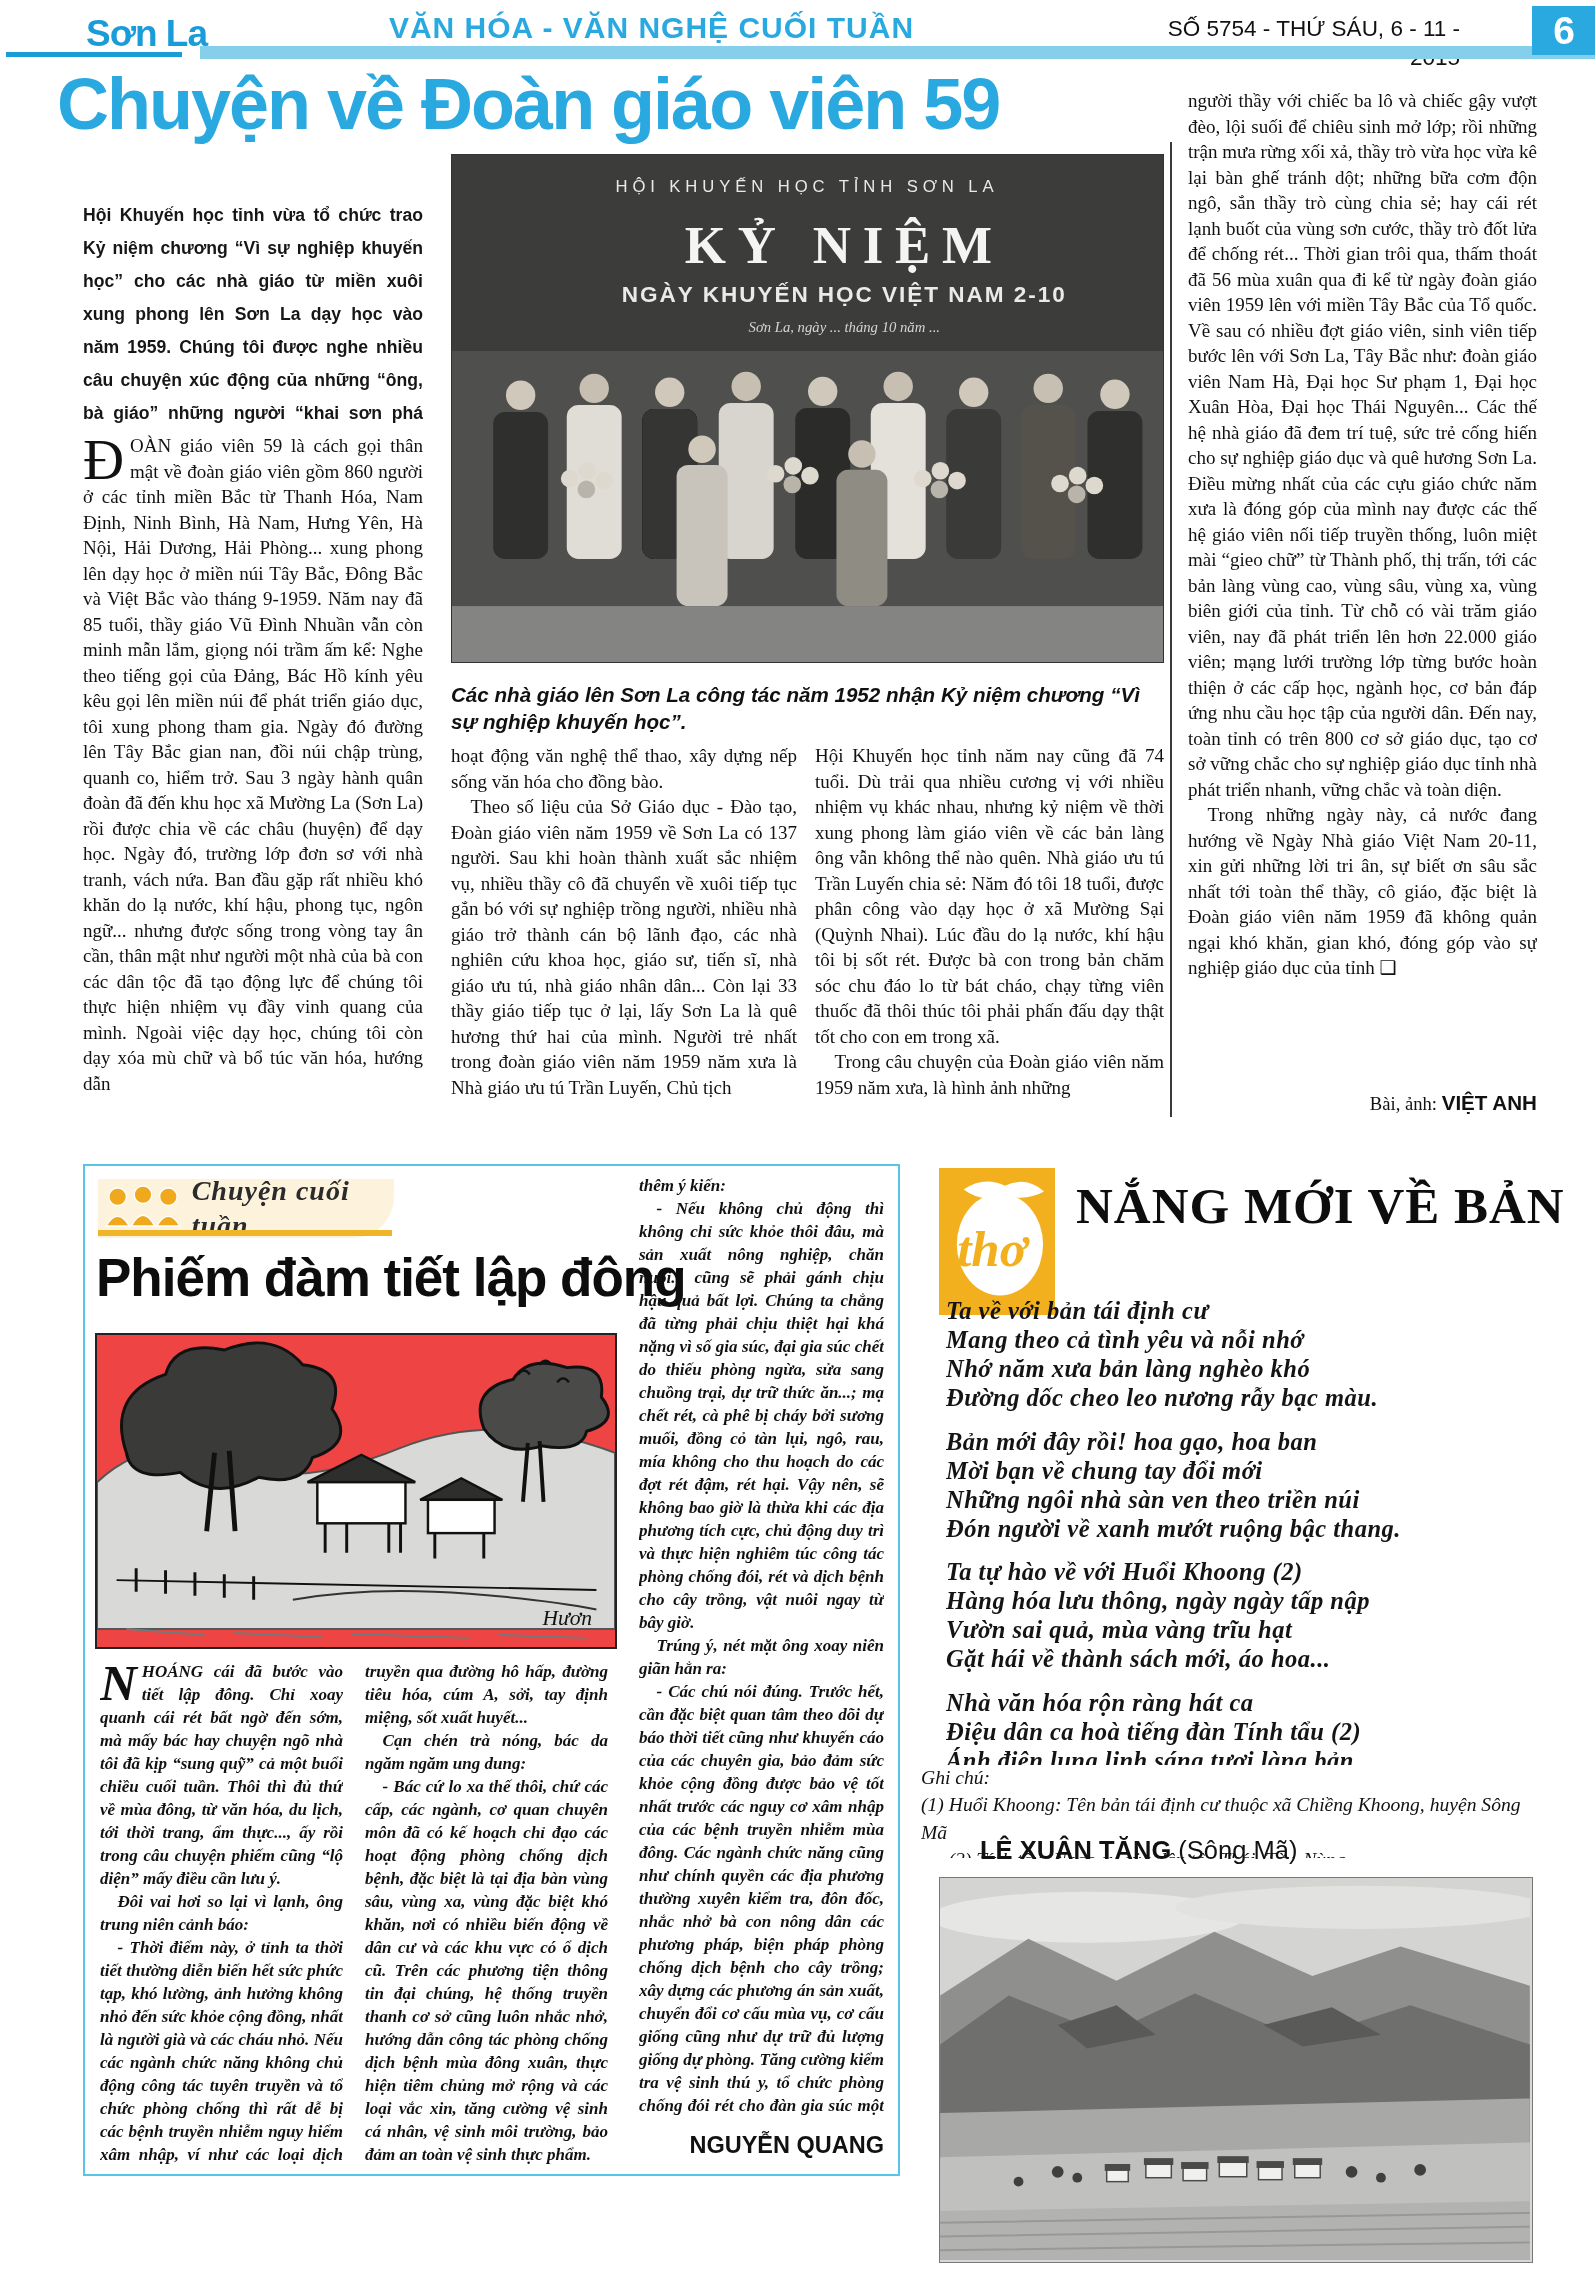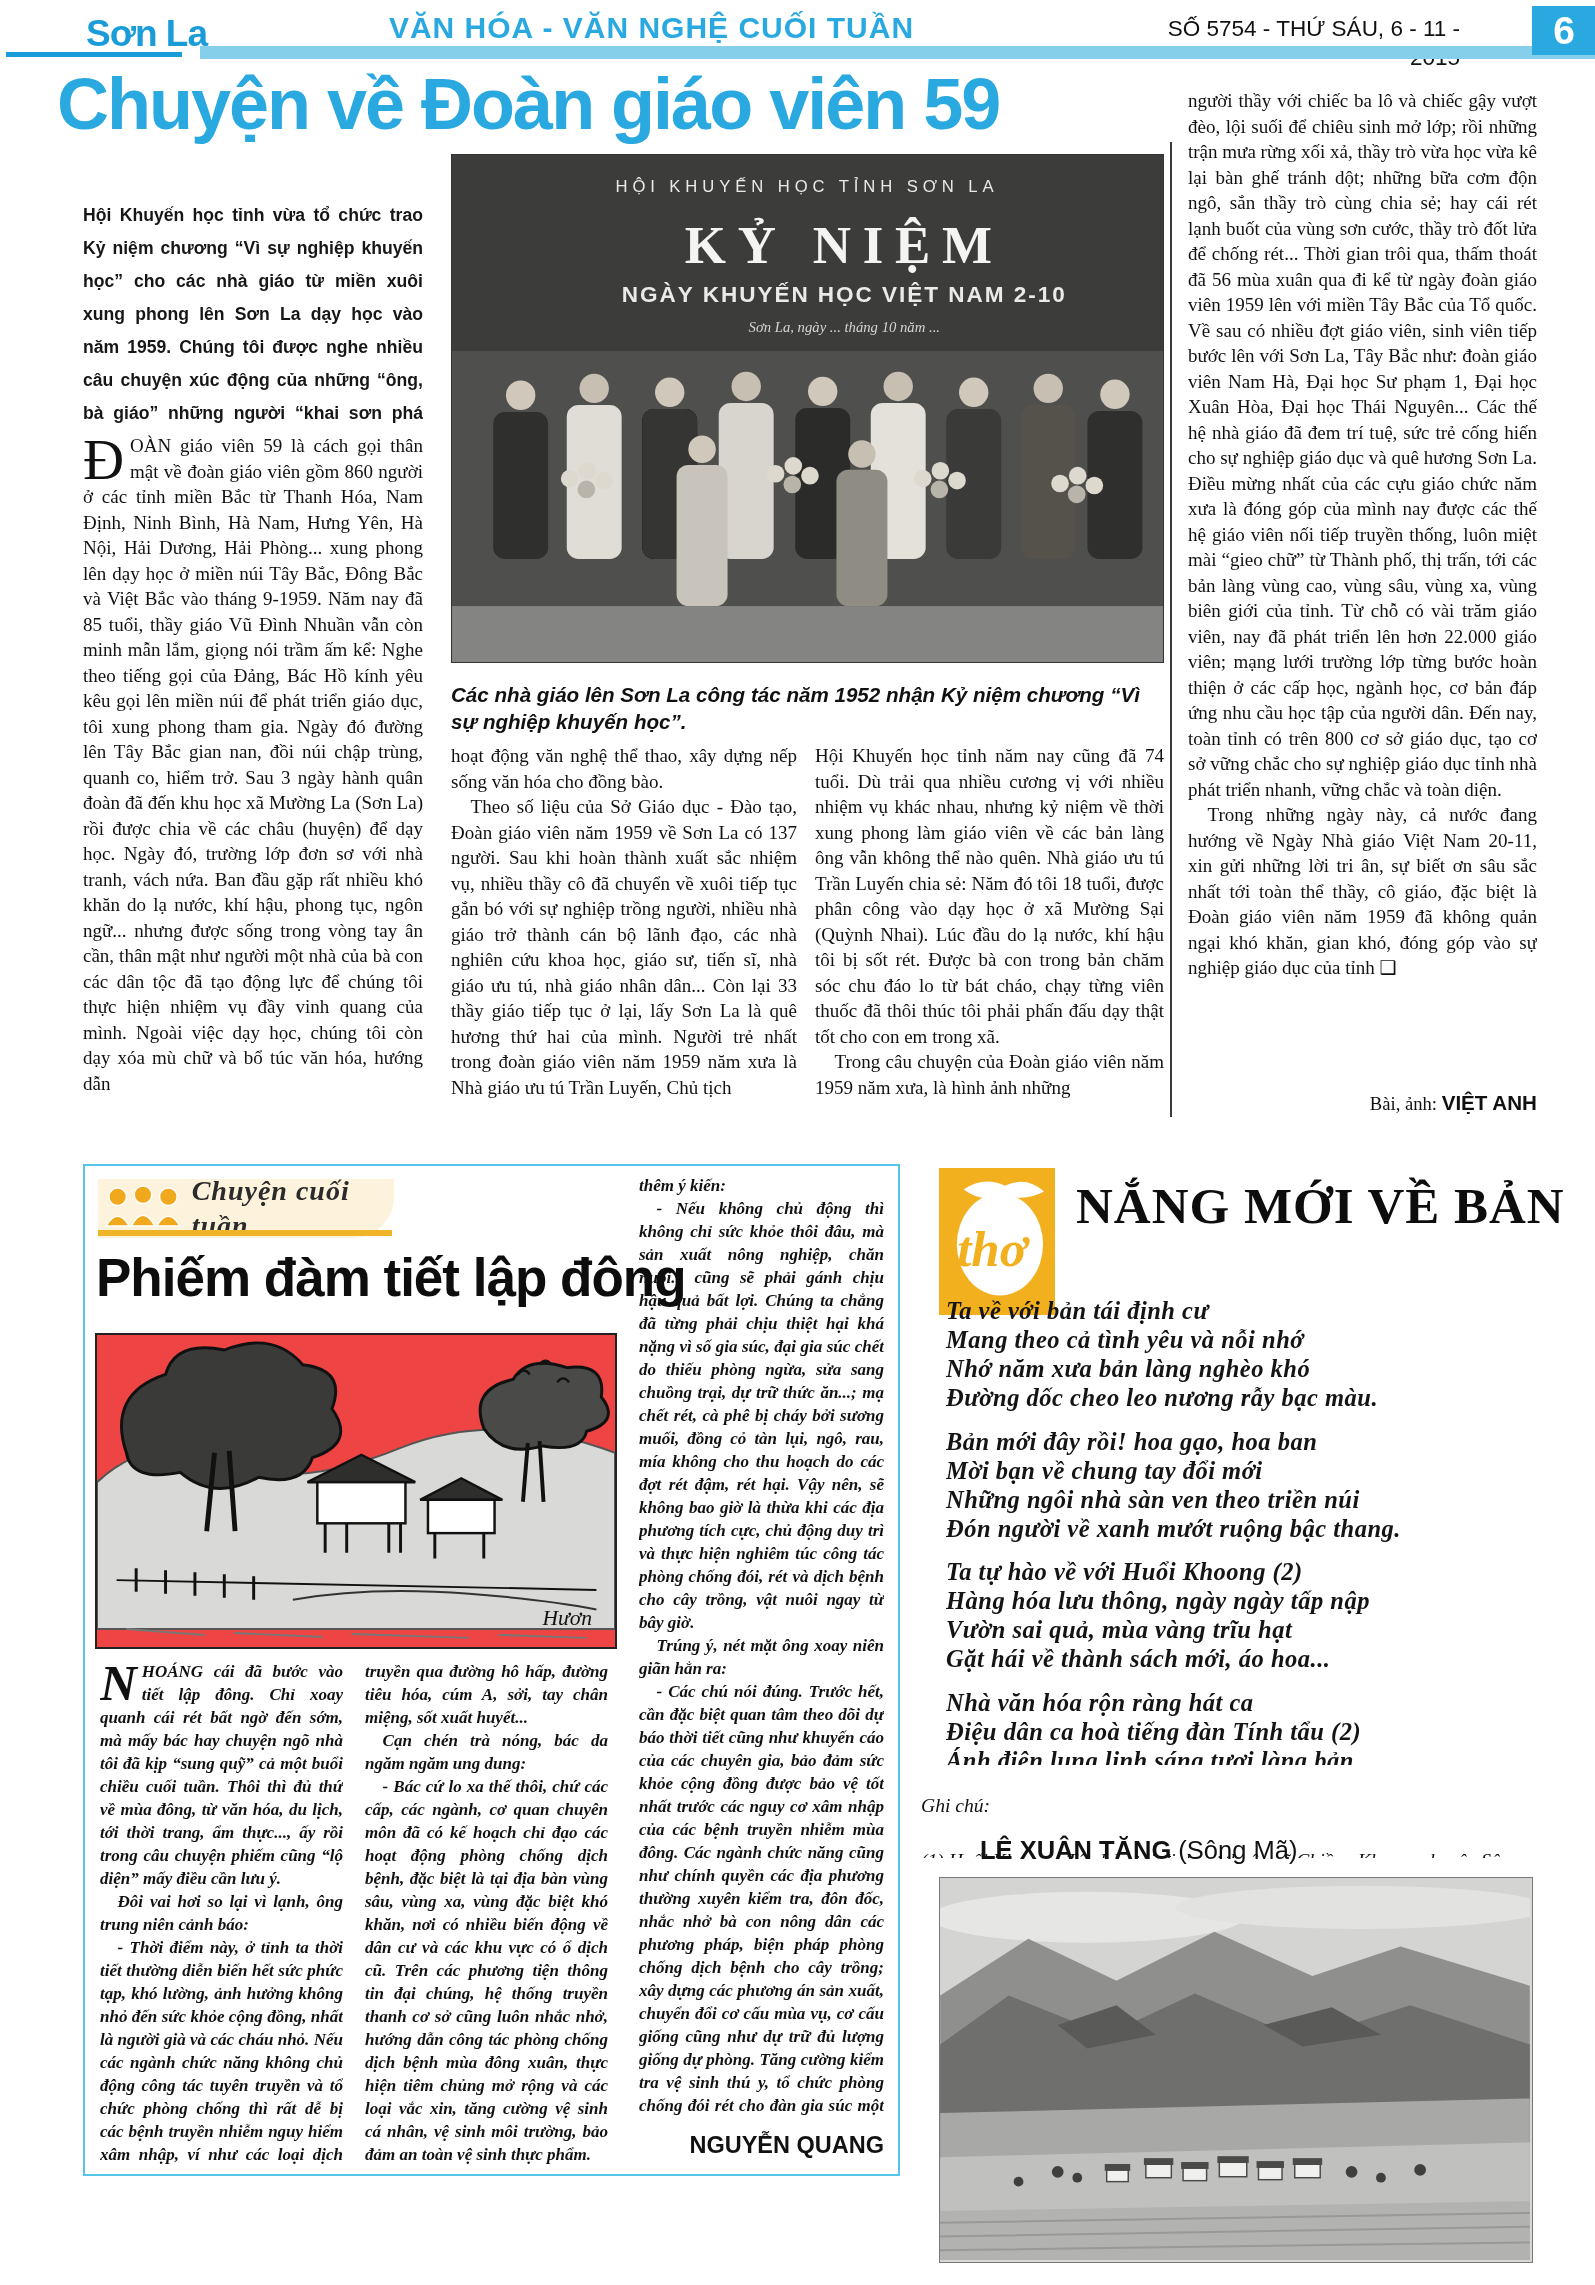--- a/index.html
+++ b/index.html
@@ -37,21 +37,21 @@
   .tale-dropcap{float:left;font:italic bold 51px/43px "Liberation Serif",serif;padding:2px 4.9px 0 0;}
   .tale-credit{font:bold 23.5px/29px "Liberation Sans",sans-serif;text-align:right;}
 
   
   .poem-title{font:bold 51px/61px "Liberation Serif",serif;color:#0d0d0d;letter-spacing:1px;white-space:nowrap;}
   .poem-body{overflow:hidden;}
   .poem-body p{font:italic bold 24.5px/29px "Liberation Serif",serif;letter-spacing:0.5px;color:#141414;
                margin:0 0 14.7px 0;white-space:pre-line;}
   .notes{font:italic 19.6px/27.4px "Liberation Serif",serif;overflow:hidden;}
   .notes p{margin:0;padding-left:27.4px;}
-  .notes p:first-child{padding-left:0;margin-top:28px;}
+  .notes p:first-child{padding-left:0;}
   .poem-credit{font:bold 25.5px/31px "Liberation Sans",sans-serif;text-align:left;}
   .poem-credit .loc{font-weight:normal;}
   .logo-tho{background:#f2b01e;}
 </style>
 </head>
 <body>
 
 <div id="page">
 
   <div class="abs brand" style="left:86px;top:11.8px;width:196px;">Sơn La</div>
@@ -244,21 +244,21 @@
       <path d="M430 40 q6 -8 12 0 M452 30 q6 -8 12 0 M470 48 q6 -8 12 0" stroke="#111" stroke-width="2.5" fill="none"></path>
       <text x="455" y="296" font-family="Liberation Serif, serif" font-style="italic" font-size="22" fill="#111">Hươn</text>
     </svg>
   </div>
 
   <div class="abs talecol" style="left:100px;top:1660px;width:243px;height:506px;">
     <span class="tale-dropcap">N</span>
     <span style="display:contents"><p>HOÁNG cái đã bước vào tiết lập đông. Chỉ xoay quanh cái rét bất ngờ đến sớm, mà mấy bác hay chuyện ngõ nhà tôi đã kịp “sung quỹ” cả một buổi chiều cuối tuần. Thôi thì đủ thứ về mùa đông, từ văn hóa, du lịch, tới thời trang, ẩm thực..., ấy rồi trong câu chuyện phiếm cũng “lộ diện” mấy điều cần lưu ý.</p><p>Đôi vai hơi so lại vì lạnh, ông trung niên cảnh báo:</p><p>- Thời điểm này, ở tỉnh ta thời tiết thường diễn biến hết sức phức tạp, khó lường, ảnh hưởng không nhỏ đến sức khỏe cộng đồng, nhất là người già và các cháu nhỏ. Nếu các ngành chức năng không chủ động công tác tuyên truyền và tổ chức phòng chống thì rất dễ bị các bệnh truyền nhiễm nguy hiểm xâm nhập, ví như các loại dịch nhiễm khuẩn, cúm, các bệnh lây</p></span>
   </div>
   <div class="abs talecol" style="left:365px;top:1660px;width:243px;height:506px;">
-      <p>truyền qua đường hô hấp, đường tiêu hóa, cúm A, sởi, tay chân miệng, sốt xuất huyết...</p>
+      <p>truyền qua đường hô hấp, đường tiêu hóa, cúm A, sởi, tay định miệng, sốt xuất huyết...</p>
       <p>Cạn chén trà nóng, bác da ngăm ngăm ung dung:</p>
       <p>- Bác cứ lo xa thế thôi, chứ các cấp, các ngành, cơ quan chuyên môn đã có kế hoạch chỉ đạo các hoạt động phòng chống dịch bệnh, đặc biệt là tại địa bàn vùng sâu, vùng xa, vùng đặc biệt khó khăn, nơi có nhiều biến động về dân cư và các khu vực có ổ dịch cũ. Trên các phương tiện thông tin đại chúng, hệ thống truyền thanh cơ sở cũng luôn nhắc nhở, hướng dẫn công tác phòng chống dịch bệnh mùa đông xuân, thực hiện tiêm chủng mở rộng và các loại vắc xin, tăng cường vệ sinh cá nhân, vệ sinh môi trường, bảo đảm an toàn vệ sinh thực phẩm.</p>
       <p>Anh chàng nhỏ thó lại nêu</p>
     </div>
   <div class="abs" style="left:639px;top:1174px;width:245px;height:988px;">
     <div class="talecol" style="width:245px;height:947px;">
         <p>thêm ý kiến:</p>
         <p>- Nếu không chủ động thì không chỉ sức khỏe thôi đâu, mà sản xuất nông nghiệp, chăn nuôi... cũng sẽ phải gánh chịu hậu quả bất lợi. Chúng ta chẳng đã từng phải chịu thiệt hại khá nặng vì số gia súc, đại gia súc chết do thiếu phòng ngừa, sửa sang chuồng trại, dự trữ thức ăn...; mạ chết rét, cà phê bị cháy bởi sương muối, đồng cỏ tàn lụi, ngô, rau, mía không cho thu hoạch do các đợt rét đậm, rét hại. Vậy nên, sẽ không bao giờ là thừa khi các địa phương tích cực, chủ động duy trì và thực hiện nghiêm túc công tác phòng chống đói, rét và dịch bệnh cho cây trồng, vật nuôi ngay từ bây giờ.</p>
         <p>Trúng ý, nét mặt ông xoay niên giãn hẳn ra:</p>
         <p>- Các chú nói đúng. Trước hết, cần đặc biệt quan tâm theo dõi dự báo thời tiết cũng như khuyến cáo của các chuyên gia, bảo đảm sức khỏe cộng đồng được bảo vệ tốt nhất trước các nguy cơ xâm nhập của các bệnh truyền nhiễm mùa đông. Các ngành chức năng cũng như chính quyền các địa phương thường xuyên kiểm tra, đôn đốc, nhắc nhở bà con nông dân các phương pháp, biện pháp phòng chống dịch bệnh cho cây trồng; xây dựng các phương án sản xuất, chuyển đổi cơ cấu mùa vụ, cơ cấu giống cũng như dự trữ đủ lượng giống dự phòng. Tăng cường kiểm tra vệ sinh thú y, tổ chức phòng chống đói rét cho đàn gia súc một cách hiệu quả. Chỉ có vậy mới hạn chế thấp nhất những thiệt hại có thể xảy ra do thời tiết khắc nghiệt ❑</p>

